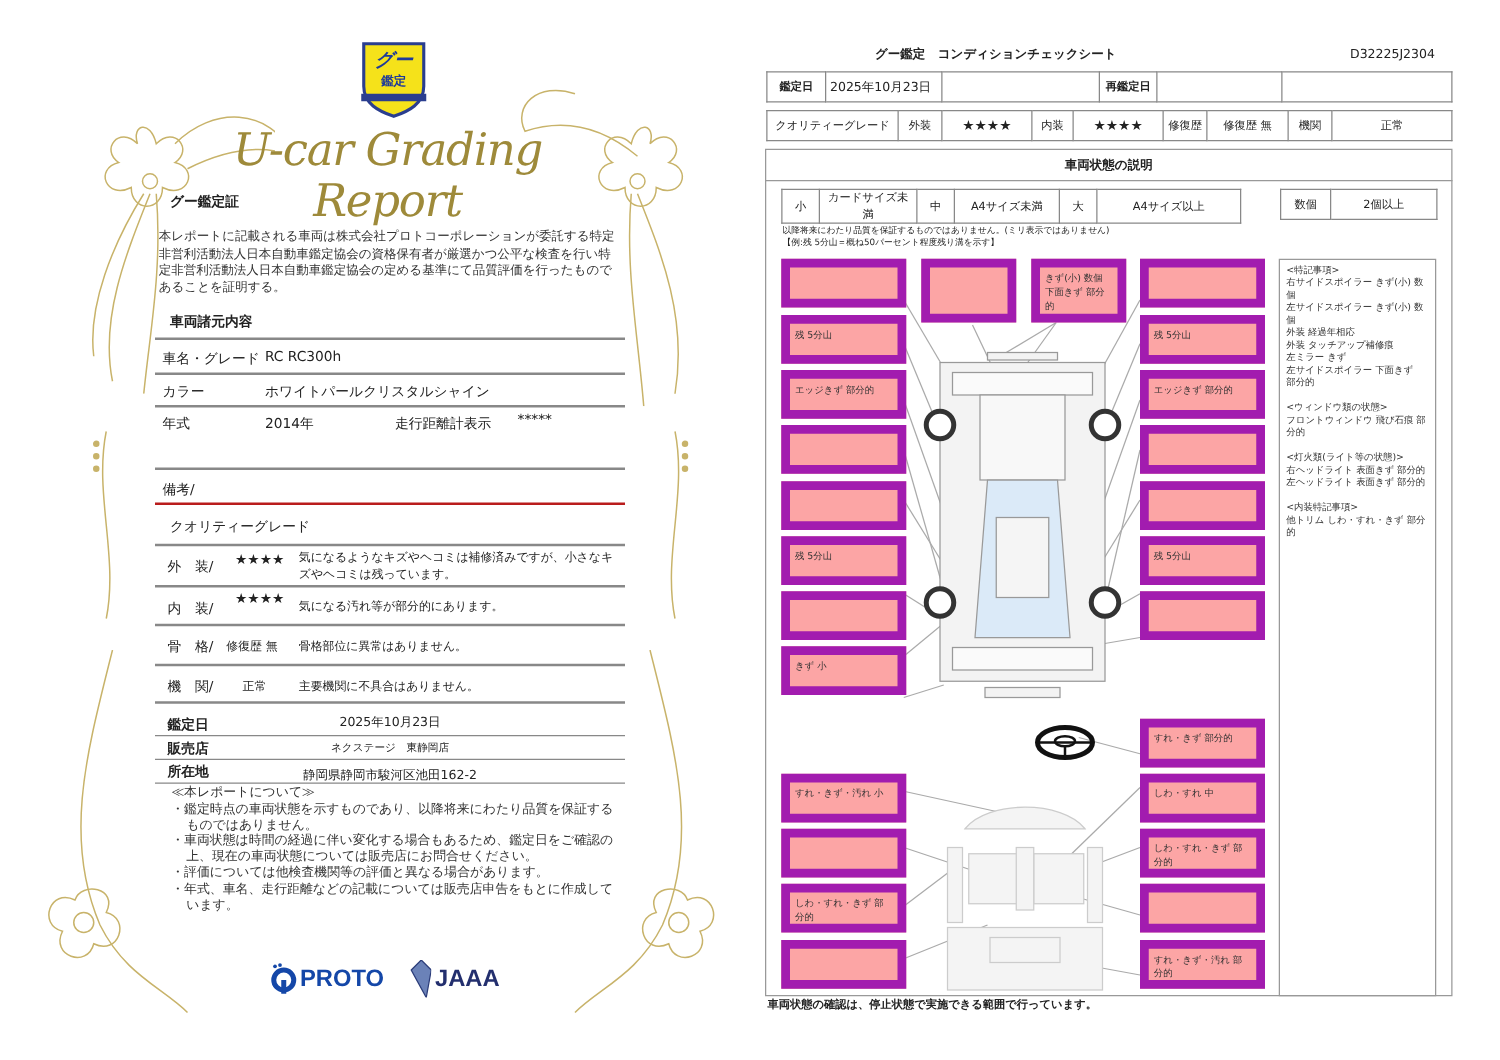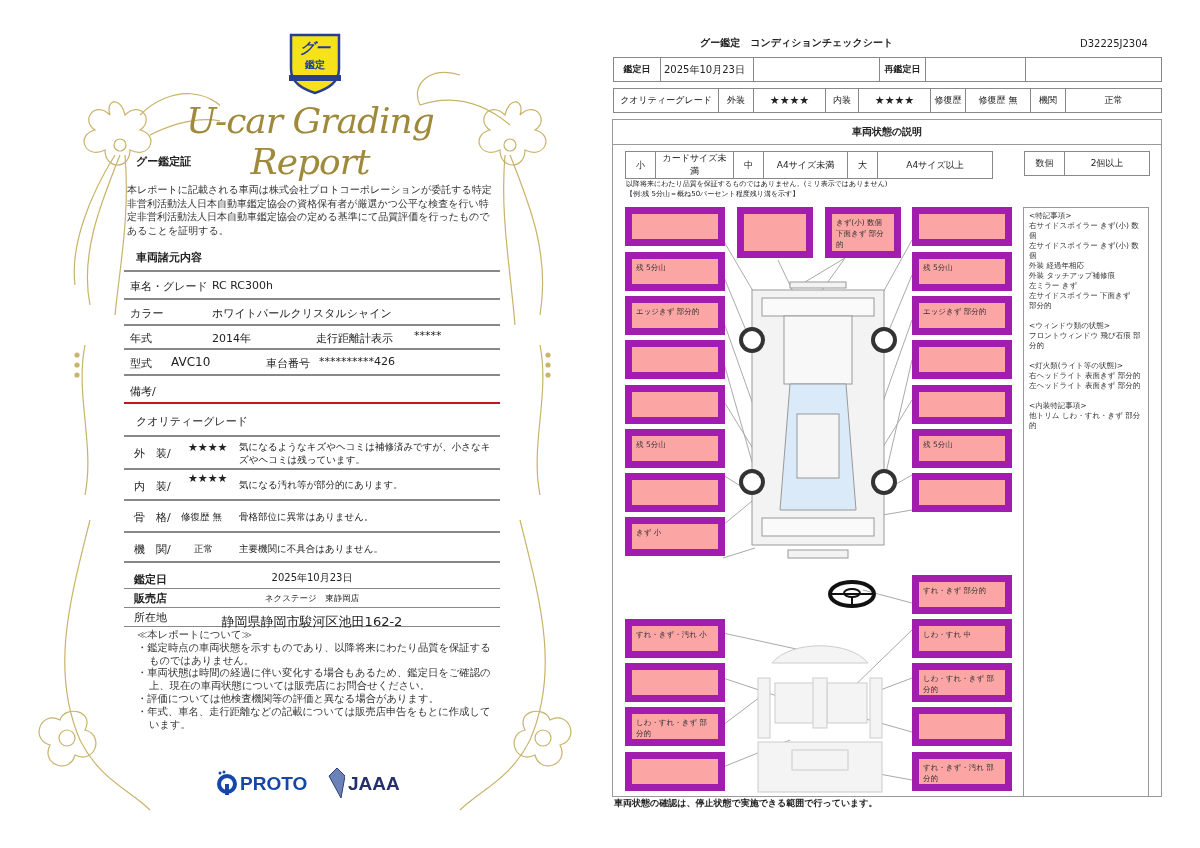--- a/index.html
+++ b/index.html
@@ -88,26 +88,20 @@
   <div class="row" style="top:298px;height:26px">
     <span style="left:6px;top:6px">カラー</span>
     <span style="left:88px;top:6px">ホワイトパールクリスタルシャイン</span>
   </div>
   <div class="row" style="top:324px;height:24px">
     <span style="left:6px;top:5px">年式</span>
     <span style="left:88px;top:5px">2014年</span>
     <span style="left:192px;top:5px">走行距離計表示</span>
     <span style="left:290px;top:3px">*****</span>
   </div>
-  <div class="row" style="top:348px;height:26px">
-    <span style="left:6px;top:6px">型式</span>
-    <span style="left:47px;top:5px;font-size:12px">AVC10</span>
-    <span style="left:142px;top:6px">車台番号</span>
-    <span style="left:195px;top:5px">**********426</span>
-  </div>
   <div class="row" style="top:374px;height:30px;border-bottom:2px solid #b91c1c">
     <span style="left:6px;top:8px">備考/</span>
   </div>
 
   <div class="cert-heading" style="top:414px;font-weight:normal">クオリティーグレード</div>
 
   <div class="row" style="top:435px;height:33px">
     <span style="left:10px;top:9px">外　装/</span>
     <span style="left:64px;top:4px">★★★★</span>
     <span style="left:115px;top:3px;width:255px;font-size:9.5px;line-height:13px">気になるようなキズやヘコミは補修済みですが、小さなキズやヘコミは残っています。</span>
@@ -130,22 +124,22 @@
 
   <div class="row" style="top:568px;height:20px;border-top:none">
     <span style="left:10px;top:4px;font-weight:bold">鑑定日</span>
     <span style="left:0;width:376px;text-align:center;top:3px;font-size:10px">2025年10月23日</span>
   </div>
   <div class="row" style="top:588px;height:19px;border-top:1.5px solid #888">
     <span style="left:10px;top:2px;font-weight:bold">販売店</span>
     <span style="left:0;width:376px;text-align:center;top:4px;font-size:8.5px">ネクステージ　東静岡店</span>
   </div>
   <div class="row" style="top:607px;height:20px;border-top:1.5px solid #888;border-bottom:1.5px solid #888">
-    <span style="left:10px;top:2px;font-weight:normal">所在地</span>
-    <span style="left:0;width:376px;text-align:center;top:5px;font-size:13px">静岡県静岡市駿河区池田162-2</span>
+    <span style="left:10px;top:2px;font-weight:bold">所在地</span>
+    <span style="left:0;width:376px;text-align:center;top:5px;font-size:10px">静岡県静岡市駿河区池田162-2</span>
   </div>
 
   <div class="note">
     <div style="margin-left:0">≪本レポートについて≫</div>
     <div class="b">・鑑定時点の車両状態を示すものであり、以降将来にわたり品質を保証するものではありません。</div>
     <div class="b">・車両状態は時間の経過に伴い変化する場合もあるため、鑑定日をご確認の上、現在の車両状態については販売店にお問合せください。</div>
     <div class="b">・評価については他検査機関等の評価と異なる場合があります。</div>
     <div class="b">・年式、車名、走行距離などの記載については販売店申告をもとに作成しています。</div>
   </div>
 

